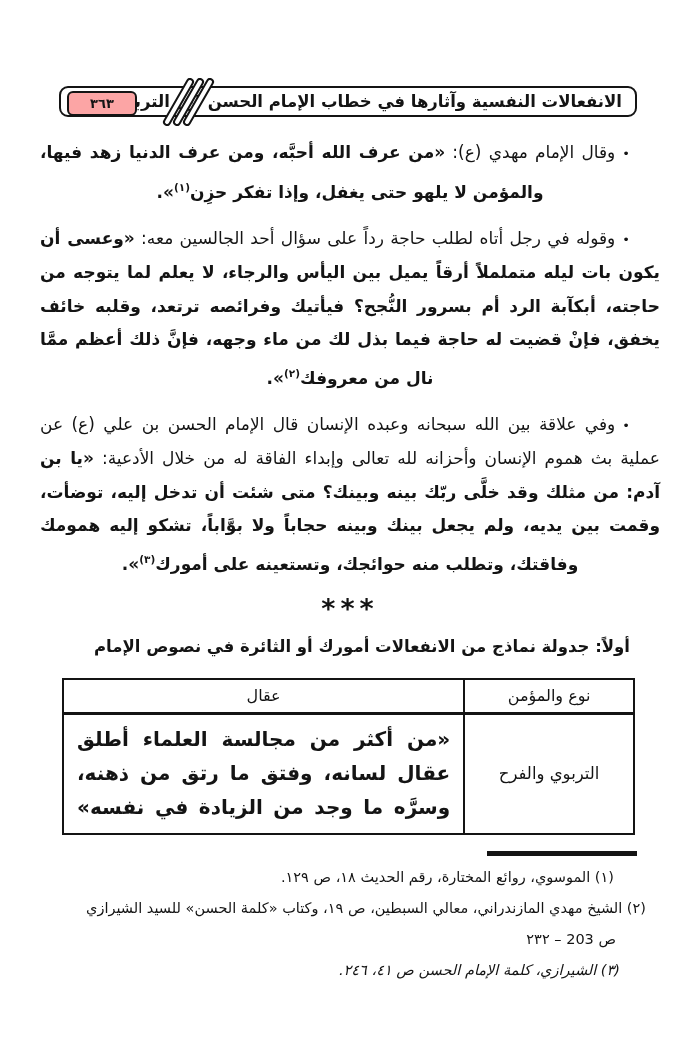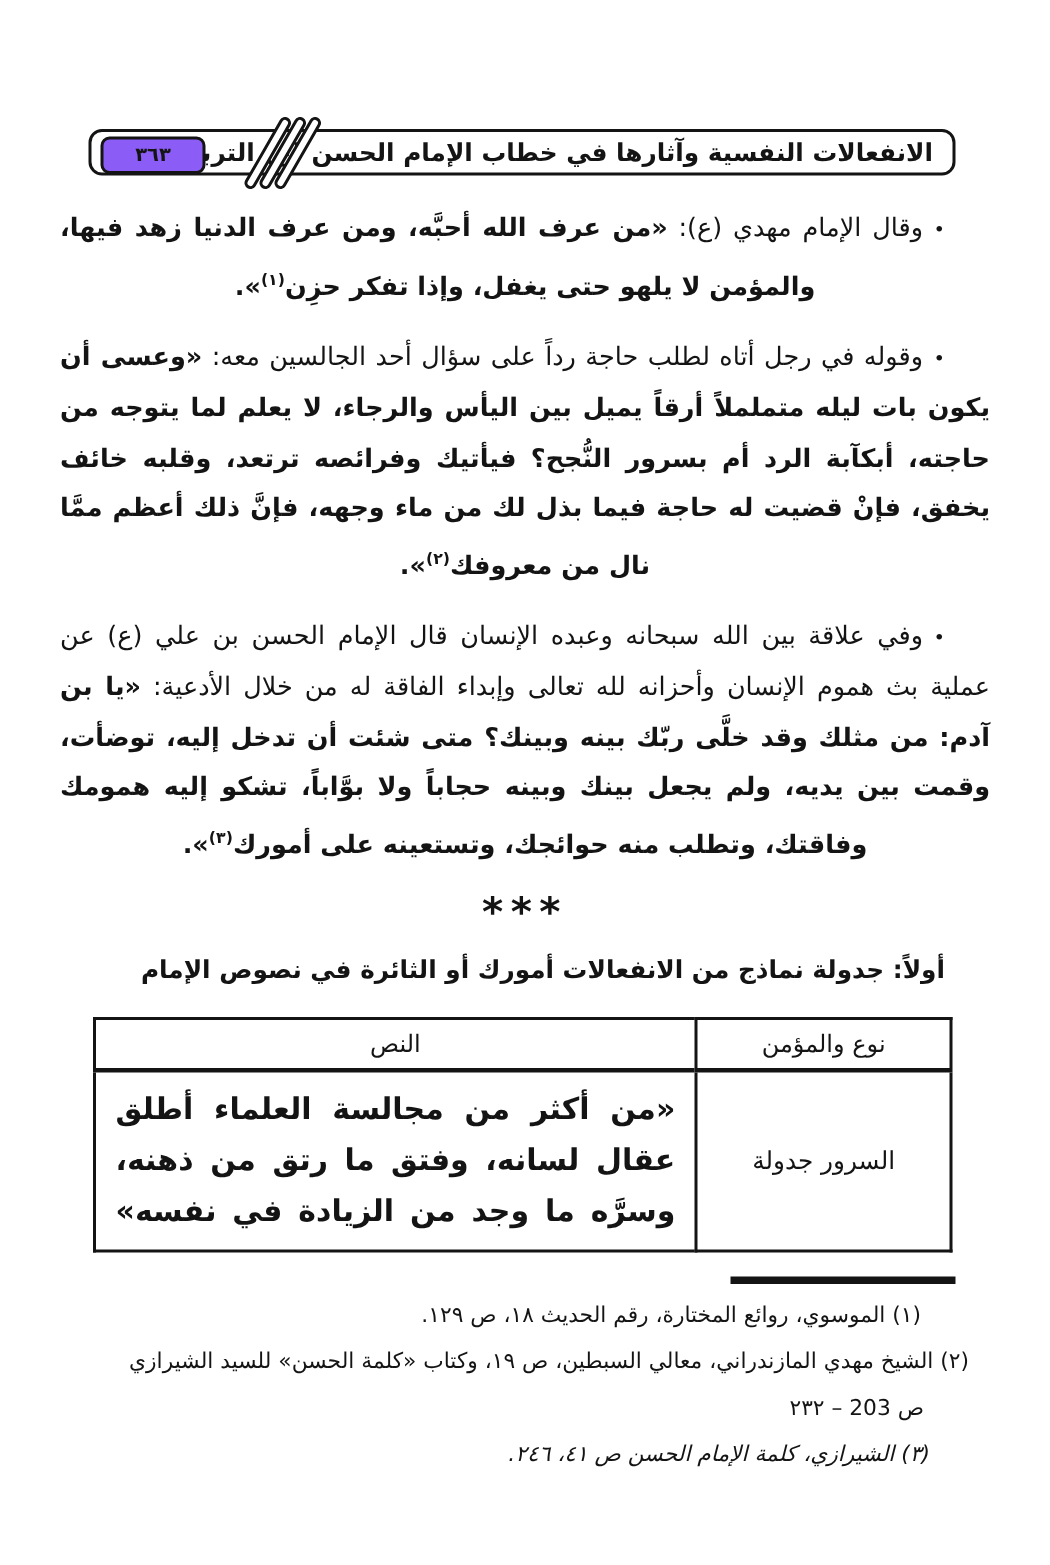--- a/index.html
+++ b/index.html
@@ -15,21 +15,21 @@
     border:2.5px solid #141414;border-radius:9px;background:#fff;
     display:flex;align-items:center;
   }
   .header-title{
     width:100%;text-align:right;padding:0 13px 0 0;
     font-size:16.5px;font-weight:700;letter-spacing:0;line-height:27px;
     white-space:nowrap;
   }
   .page-num-box{
     position:absolute;top:5px;right:563px;width:66px;height:21px;
-    border:2.5px solid #141414;border-radius:6px;background:#8b5cf6;
+    border:2.5px solid #141414;border-radius:6px;background:#fca5a5;
     display:flex;align-items:center;justify-content:center;
     font-size:13px;font-weight:700;z-index:3;
   }
   .ribbon{position:absolute;top:-8px;right:465px;z-index:4;}
   
   .main{position:absolute;top:136px;right:40px;left:40px;}
   .para{
     font-size:17px;line-height:33.5px;
     text-align:justify;text-align-last:center;
     text-indent:30px;margin:0 0 13px 0;
@@ -109,24 +109,24 @@
     <p class="para"><span class="bullet">•</span><span>وفي علاقة بين الله سبحانه وعبده الإنسان قال الإمام الحسن بن علي (ع) عن عملية بث هموم الإنسان وأحزانه لله تعالى وإبداء الفاقة له من خلال الأدعية: </span><span class="q">«يا بن آدم: من مثلك وقد خلَّى ربّك بينه وبينك؟ متى شئت أن تدخل إليه، توضأت، وقمت بين يديه، ولم يجعل بينك وبينه حجاباً ولا بوَّاباً، تشكو إليه همومك وفاقتك، وتطلب منه حوائجك، وتستعينه على أمورك</span><sup class="fn-ref">(٣)</sup><span class="q">».</span></p>
 
     <div class="stars">***</div>
 
     <div class="section-heading">أولاً: جدولة نماذج من الانفعالات أمورك أو الثائرة في نصوص الإمام</div>
 
     <table class="emotions">
       <tbody>
           <tr>
         <th class="th-type">نوع والمؤمن</th>
-        <th class="th-text">النص</th>
+        <th class="th-text">عقال</th>
       </tr>
       <tr>
-        <td class="cell-type">السرور جدولة</td>
+        <td class="cell-type">التربوي والفرح</td>
         <td class="cell-quote">«من أكثر من مجالسة العلماء أطلق عقال لسانه، وفتق ما رتق من ذهنه، وسرَّه ما وجد من الزيادة في نفسه»</td>
       </tr>
     </tbody>
       </table>
   </div>
 
   <div class="fn-sep"></div>
   <div class="footnotes">
     <p class="fn-line fn-indent-lg">(١) الموسوي، روائع المختارة، رقم الحديث ١٨، ص ١٢٩.</p>
     <p class="fn-line fn-indent-sm">(٢) الشيخ مهدي المازندراني، معالي السبطين، ص ١٩، وكتاب «كلمة الحسن» للسيد الشيرازي</p>

